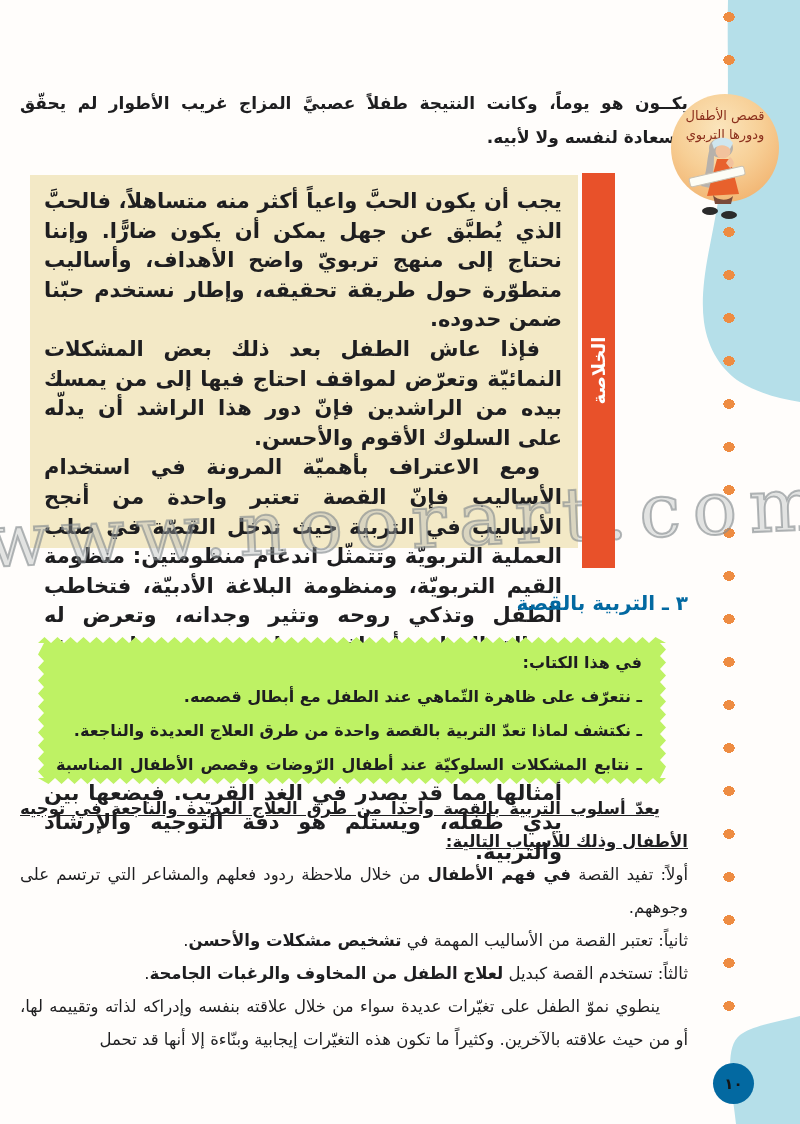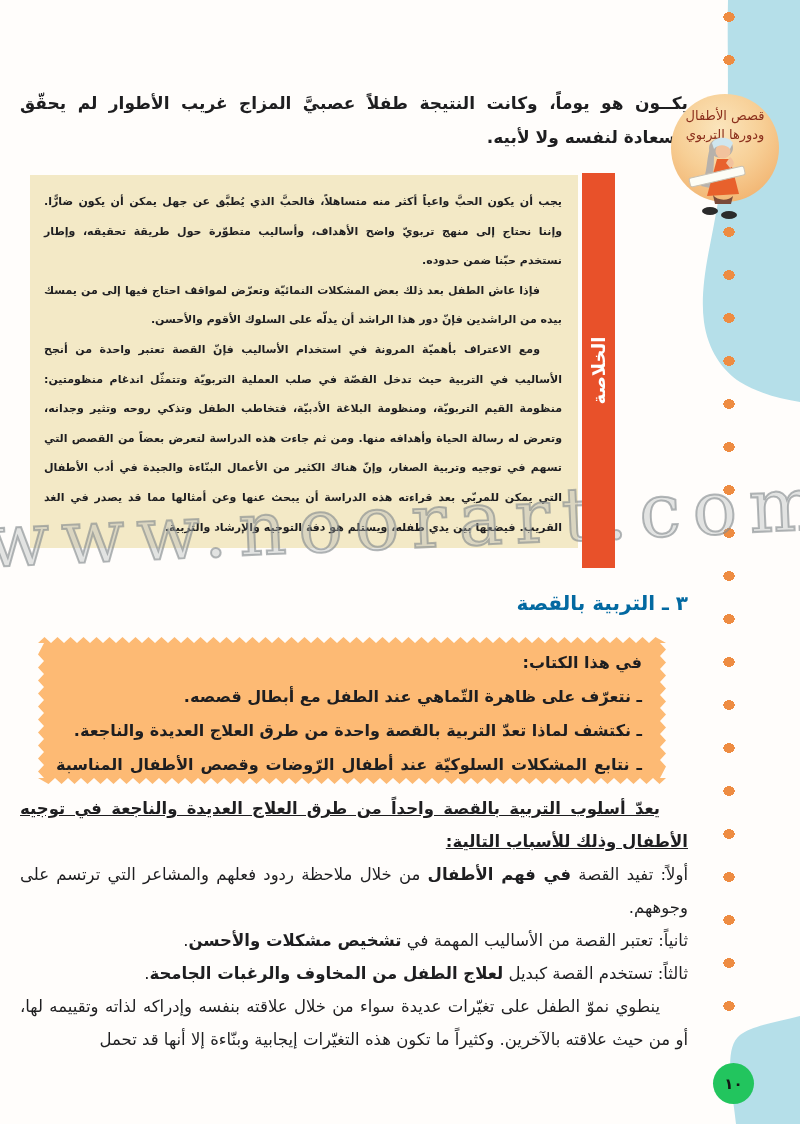--- a/index.html
+++ b/index.html
@@ -27,21 +27,21 @@
   .logo-text{position:absolute;top:12px;left:0;right:0;text-align:center;
     color:#8b2f1c;font-weight:normal;font-size:13px;line-height:19px;direction:rtl;}
   .logo-girl{position:absolute;left:12px;top:38px;z-index:6;}
   
   .intro{position:absolute;left:20px;top:86px;width:668px;z-index:1;
     font-size:17px;line-height:34px;font-weight:bold;}
   
   .summary-box{
     position:absolute;left:30px;top:175px;width:548px;height:373px;z-index:1;
     background:#f3e9c6;box-sizing:border-box;padding:12px 16px 0 14px;
-    font-size:11px;line-height:29.6px;font-weight:bold;
+    font-size:21px;line-height:29.6px;font-weight:bold;
   }
   .summary-box p.ind{text-indent:22px;}
   .summary-bar{
     position:absolute;left:582px;top:173px;width:33px;height:395px;z-index:4;
     background:#e8512a;display:flex;align-items:center;justify-content:center;
   }
   .summary-label{
     transform:rotate(-90deg);white-space:nowrap;color:#ffffff;
     font-size:18px;font-weight:bold;letter-spacing:1px;
   }
@@ -54,33 +54,33 @@
     pointer-events:none;
   }
   
   .heading{
     position:absolute;left:20px;top:591px;width:668px;z-index:1;
     direction:rtl;text-align:right;color:#0369a1;font-size:20px;font-weight:bold;
   }
   
   .stamp{
     position:absolute;left:38px;top:637px;width:628px;height:147px;z-index:1;
-    background:#fdba74;box-sizing:border-box;padding:9px 24px 0 18px;
+    background:#bef264;box-sizing:border-box;padding:9px 24px 0 18px;
     font-size:16px;line-height:34px;font-weight:bold;
   }
   
   .bodytext{position:absolute;left:20px;top:792px;width:668px;z-index:1;
     font-size:16.5px;line-height:33px;}
   .bodytext p.ind{text-indent:28px;}
   .bodytext p.bld{font-weight:bold;text-decoration:underline;}
   .bodytext b{font-weight:bold;}
   
   .pagenum{
     position:absolute;left:713px;top:1063px;width:41px;height:41px;z-index:6;
-    background:#22c55e;border-radius:50%;display:flex;align-items:center;justify-content:center;
+    background:#0369a1;border-radius:50%;display:flex;align-items:center;justify-content:center;
     color:#151515;font-size:15px;font-weight:bold;
   }
 </style>
 </head>
 <body>
 
 <div class="page">
 
   <svg class="ribbon-svg" width="800" height="1124" viewBox="0 0 800 1124">
     <path fill="#b5dfe9" d="M728 0 H800 V402 C780 399 758 393 740 382

